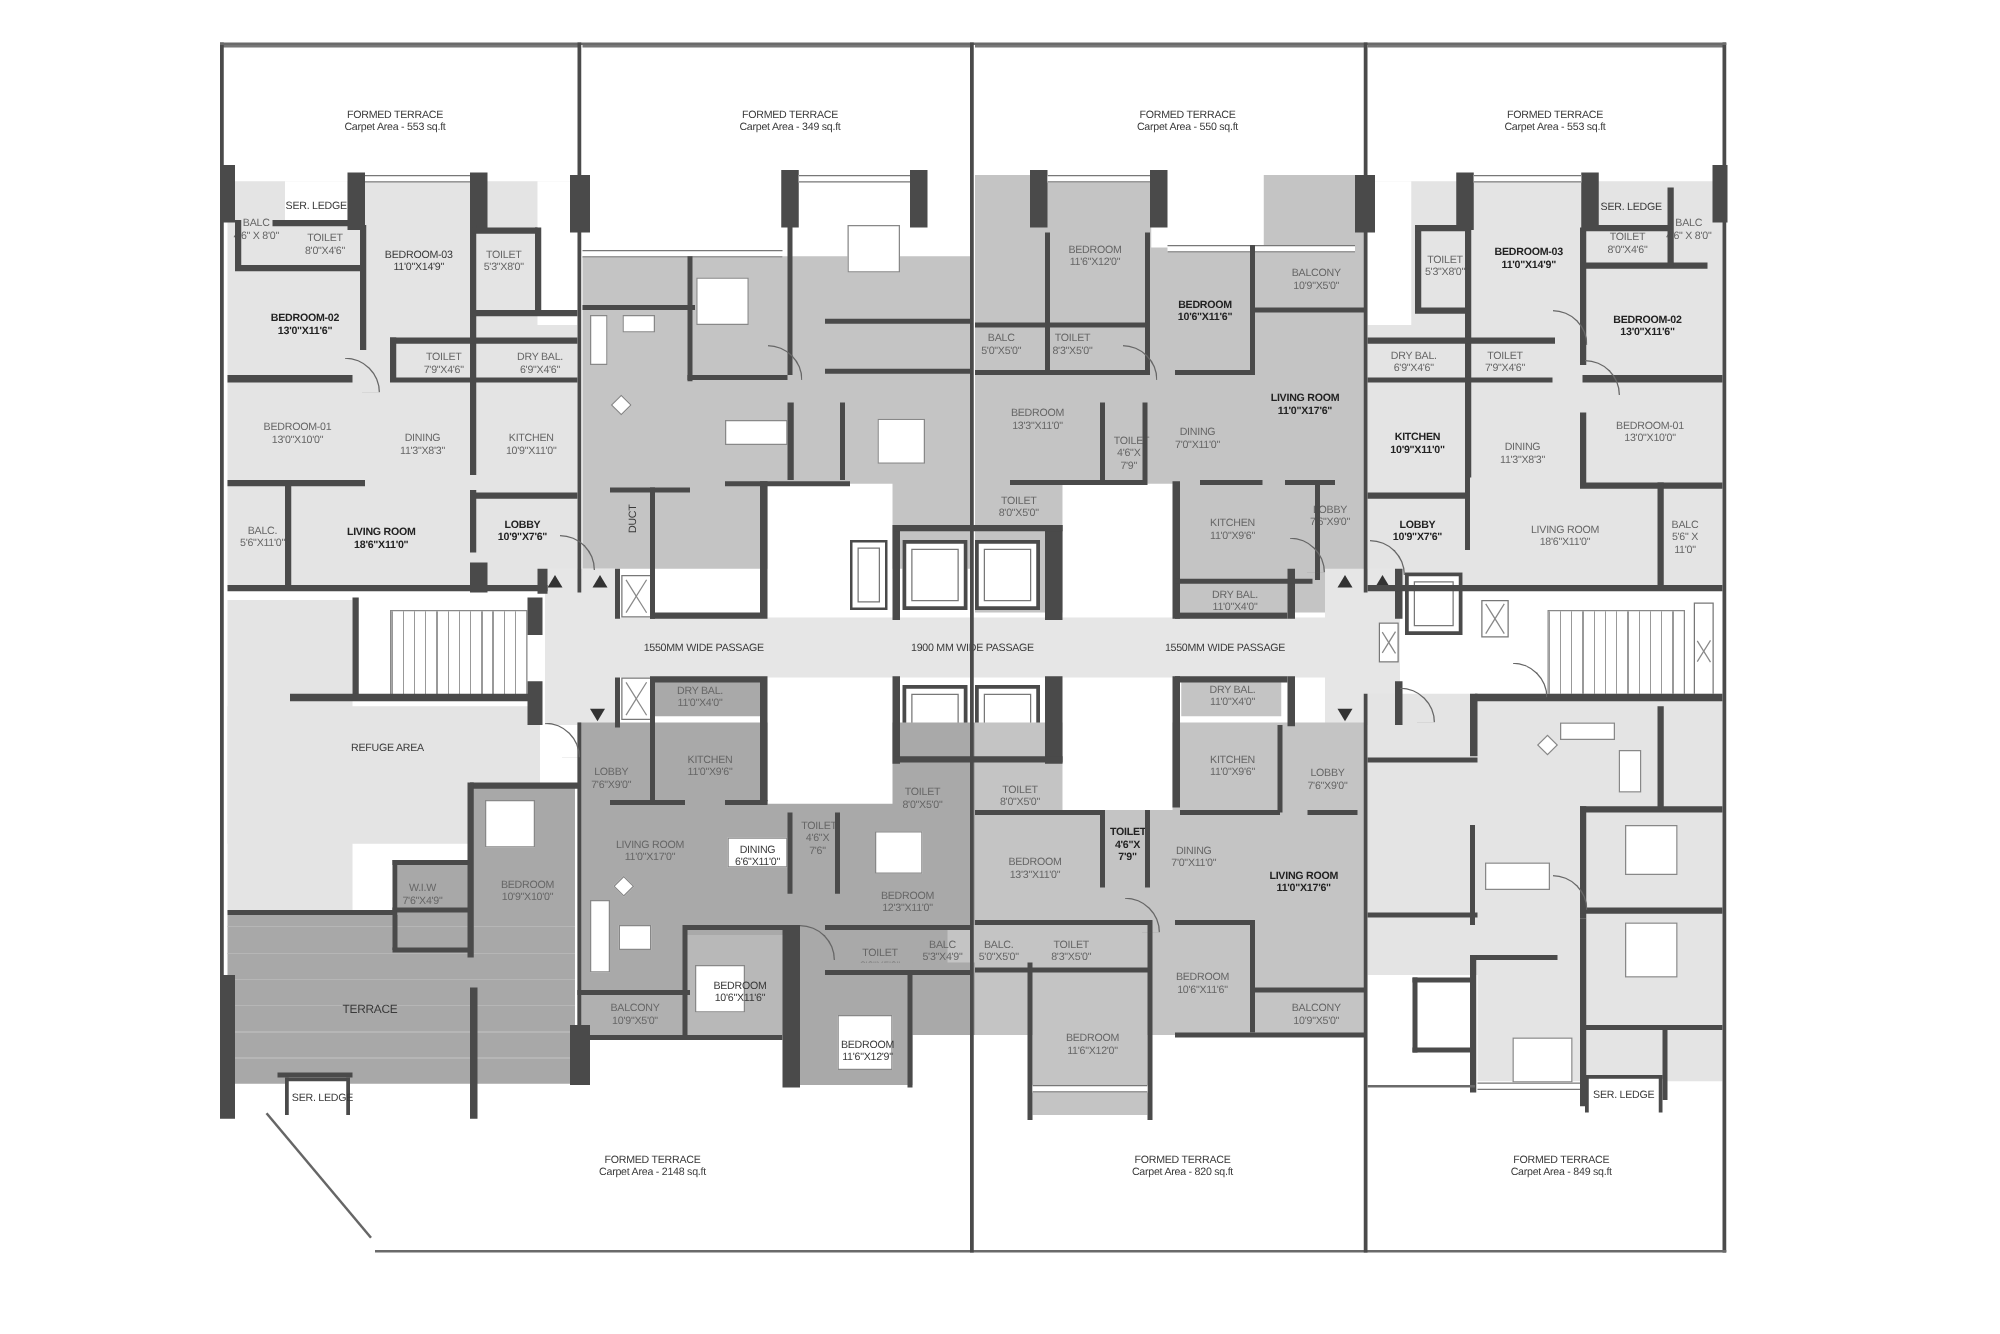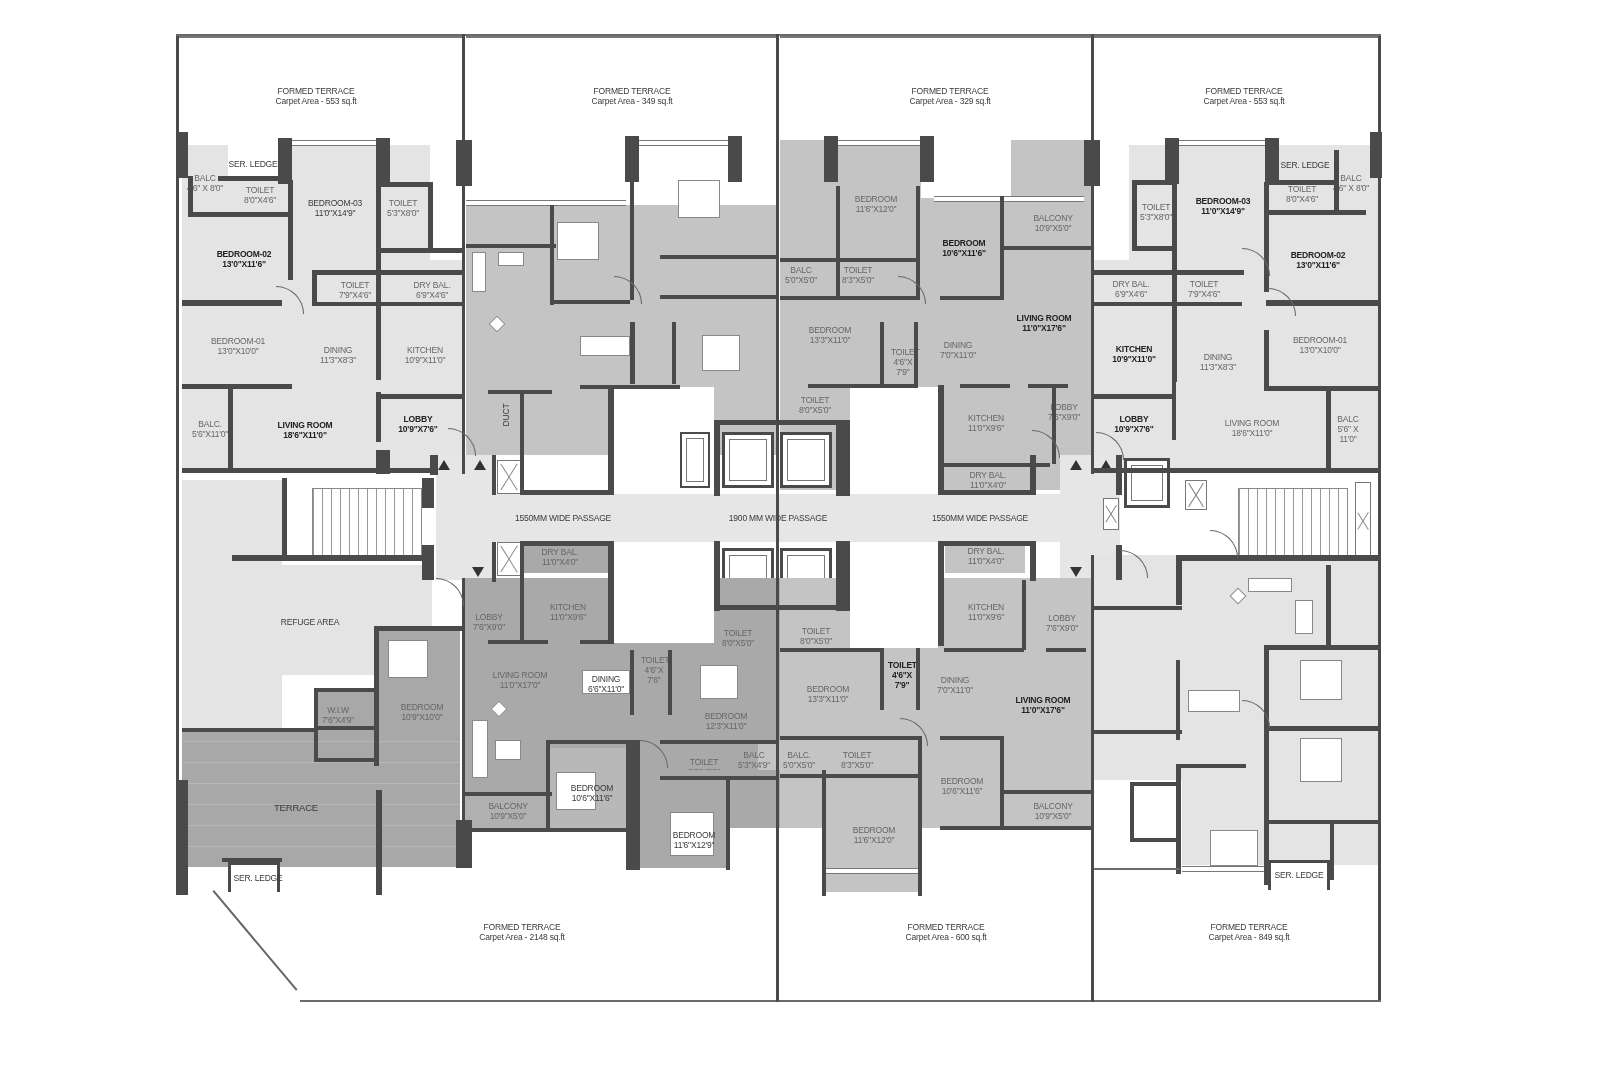--- a/index.html
+++ b/index.html
@@ -48,21 +48,21 @@
   <div class="label" style="left:316px;top:96px;">
       <span class="n">FORMED TERRACE</span>
       <span class="d">Carpet Area - 553 sq.ft</span>
     </div>
   <div class="label" style="left:632px;top:96px;">
       <span class="n">FORMED TERRACE</span>
       <span class="d">Carpet Area - 349 sq.ft</span>
     </div>
   <div class="label" style="left:950px;top:96px;">
       <span class="n">FORMED TERRACE</span>
-      <span class="d">Carpet Area - 329 sq.ft</span>
+      <span class="d">Carpet Area - 550 sq.ft</span>
     </div>
   <div class="label" style="left:1244px;top:96px;">
       <span class="n">FORMED TERRACE</span>
       <span class="d">Carpet Area - 553 sq.ft</span>
     </div>
 
   <div class="room lt" style="left:182px;top:145px;width:280px;height:325px;"></div>
   <div class="room wh" style="left:228px;top:145px;width:50px;height:32px;"></div>
   <div class="room wh" style="left:430px;top:145px;width:32px;height:115px;"></div>
   <div class="room wh" style="left:182px;top:470px;width:8px;height:10px;"></div>
@@ -284,21 +284,21 @@
   <div class="arrow up" style="left:1070px;top:460px;"></div>
   <div class="arrow up" style="left:1100px;top:460px;"></div>
   <div class="arrow down" style="left:1070px;top:567px;"></div>
   <div class="arrow down" style="left:1100px;top:567px;"></div>
 
   <div class="stair" style="left:312px;top:488px;width:110px;height:72px;border:1px solid #888;"></div>
   <div class="stair" style="left:1238px;top:488px;width:110px;height:72px;border:1px solid #888;"></div>
 
   <div class="room lt" style="left:182px;top:480px;width:100px;height:250px;"></div>
   <div class="room lt" style="left:182px;top:565px;width:250px;height:110px;"></div>
-  <div class="label" style="left:290px;top:622px;padding-left:40px;">
+  <div class="label" style="left:290px;top:598px;padding-left:40px;">
       <span class="n">REFUGE AREA</span>
     </div>
 
   <div class="room dk" style="left:378px;top:628px;width:82px;height:135px;"></div>
   <div class="furn" style="left:388px;top:640px;width:40px;height:38px;"></div>
   <div class="label faint" style="left:422px;top:712px;">
       <span class="n">BEDROOM</span>
       <span class="d">10'9"X10'0"</span>
     </div>
   <div class="room dk" style="left:318px;top:690px;width:58px;height:70px;"></div>
@@ -457,21 +457,21 @@
   <div class="furn" style="left:1300px;top:660px;width:42px;height:40px;"></div>
   <div class="furn" style="left:1300px;top:738px;width:42px;height:44px;"></div>
   <div class="furn" style="left:1210px;top:830px;width:48px;height:36px;"></div>
 
   <div class="label" style="left:522px;top:932px;">
       <span class="n">FORMED TERRACE</span>
       <span class="d">Carpet Area - 2148 sq.ft</span>
     </div>
   <div class="label" style="left:946px;top:932px;">
       <span class="n">FORMED TERRACE</span>
-      <span class="d">Carpet Area - 600 sq.ft</span>
+      <span class="d">Carpet Area - 820 sq.ft</span>
     </div>
   <div class="label" style="left:1249px;top:932px;">
       <span class="n">FORMED TERRACE</span>
       <span class="d">Carpet Area - 849 sq.ft</span>
     </div>
 
   <div class="wall" style="left:176px;top:34px;width:3px;height:860px;"></div>
   <div class="wall" style="left:1378px;top:34px;width:3px;height:968px;"></div>
   <div class="thin" style="left:176px;top:34px;width:1205px;height:2px;"></div>
   <div class="thin" style="left:300px;top:1000px;width:1081px;height:2px;"></div>

